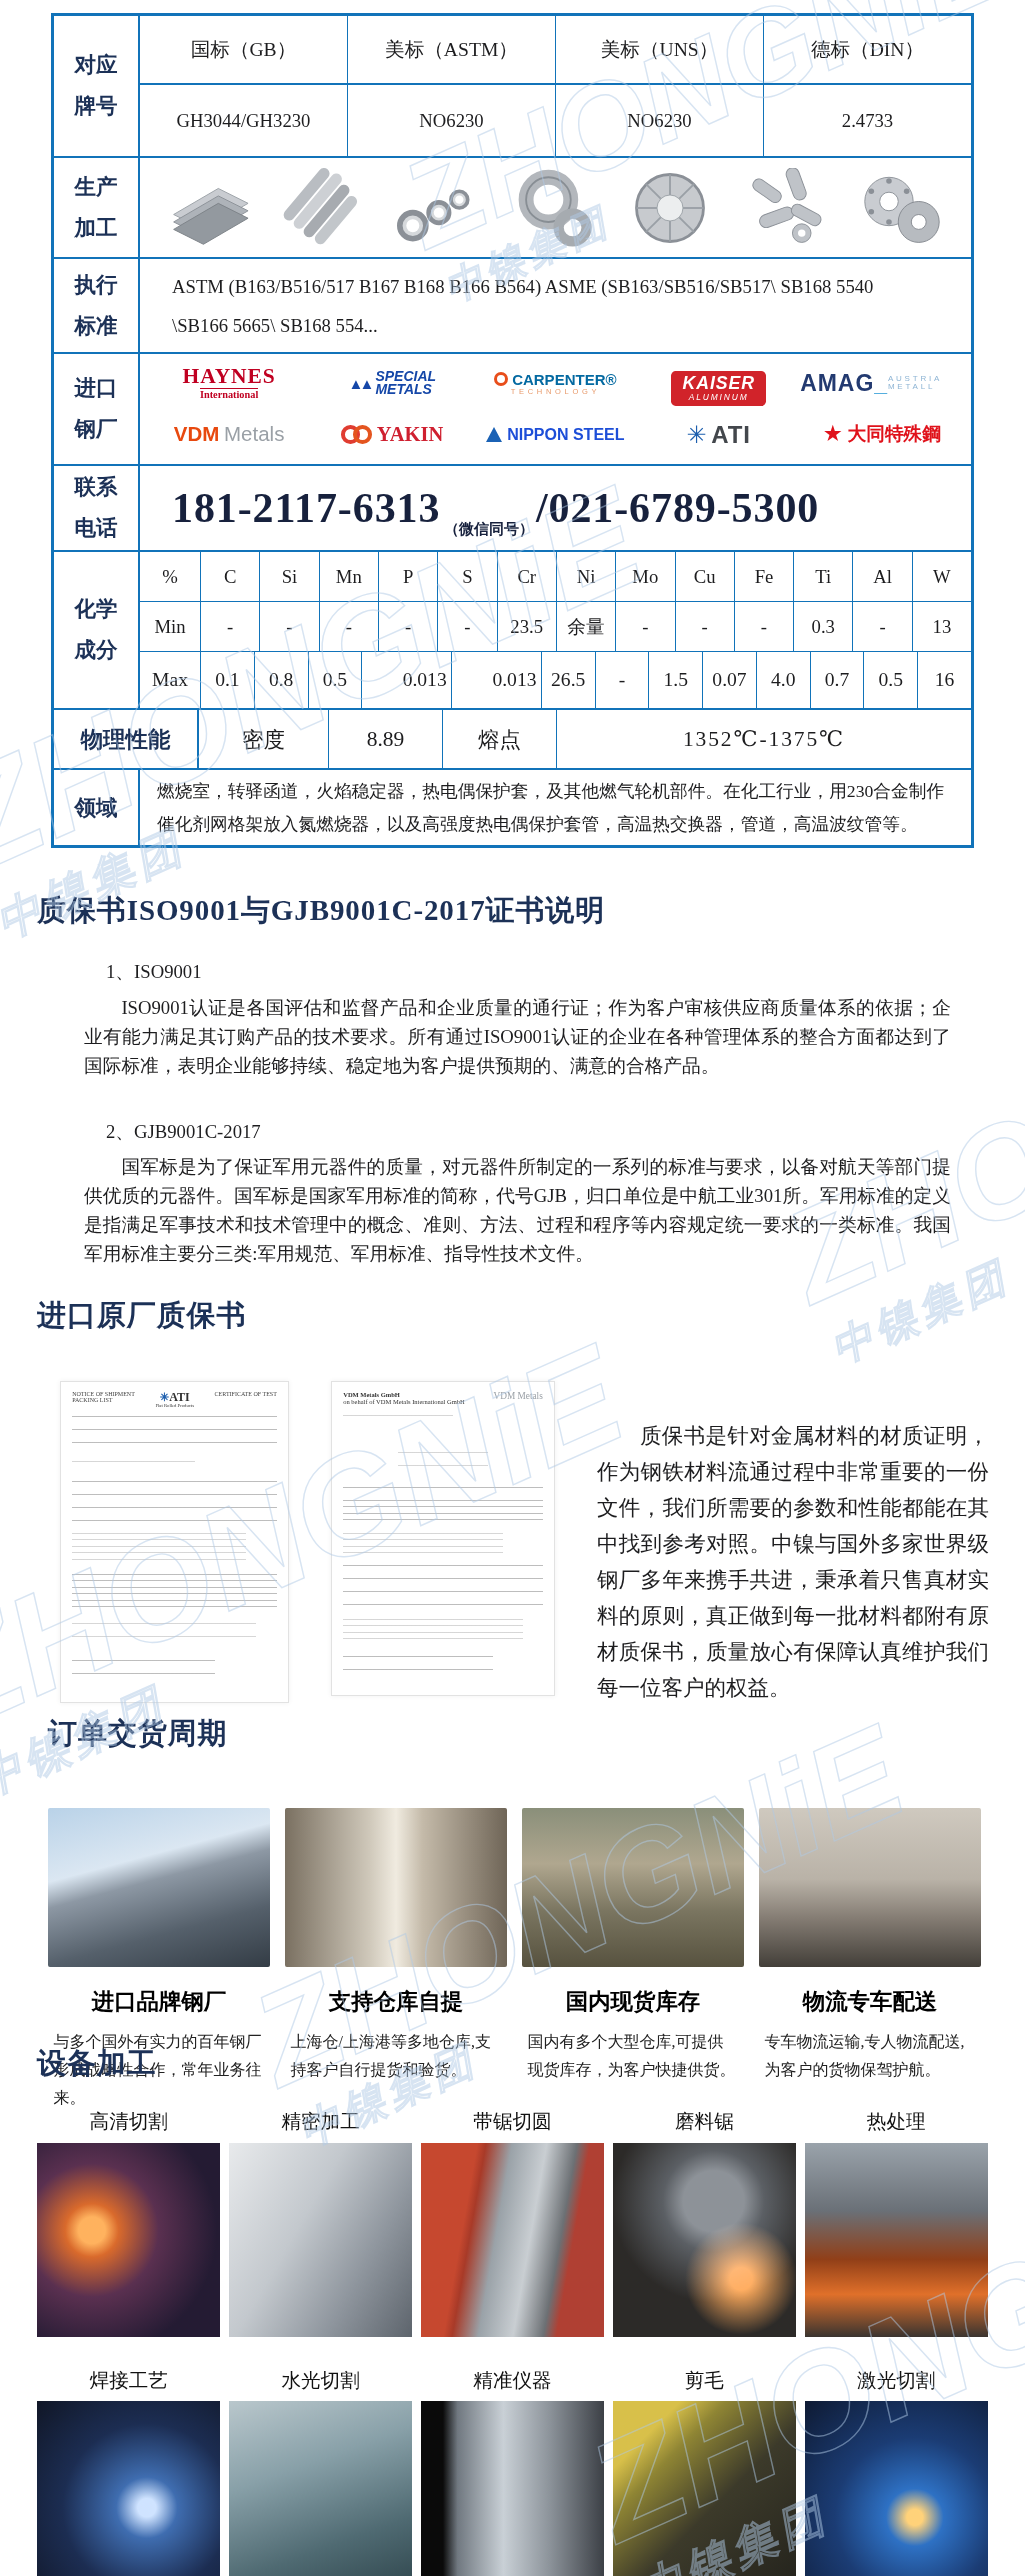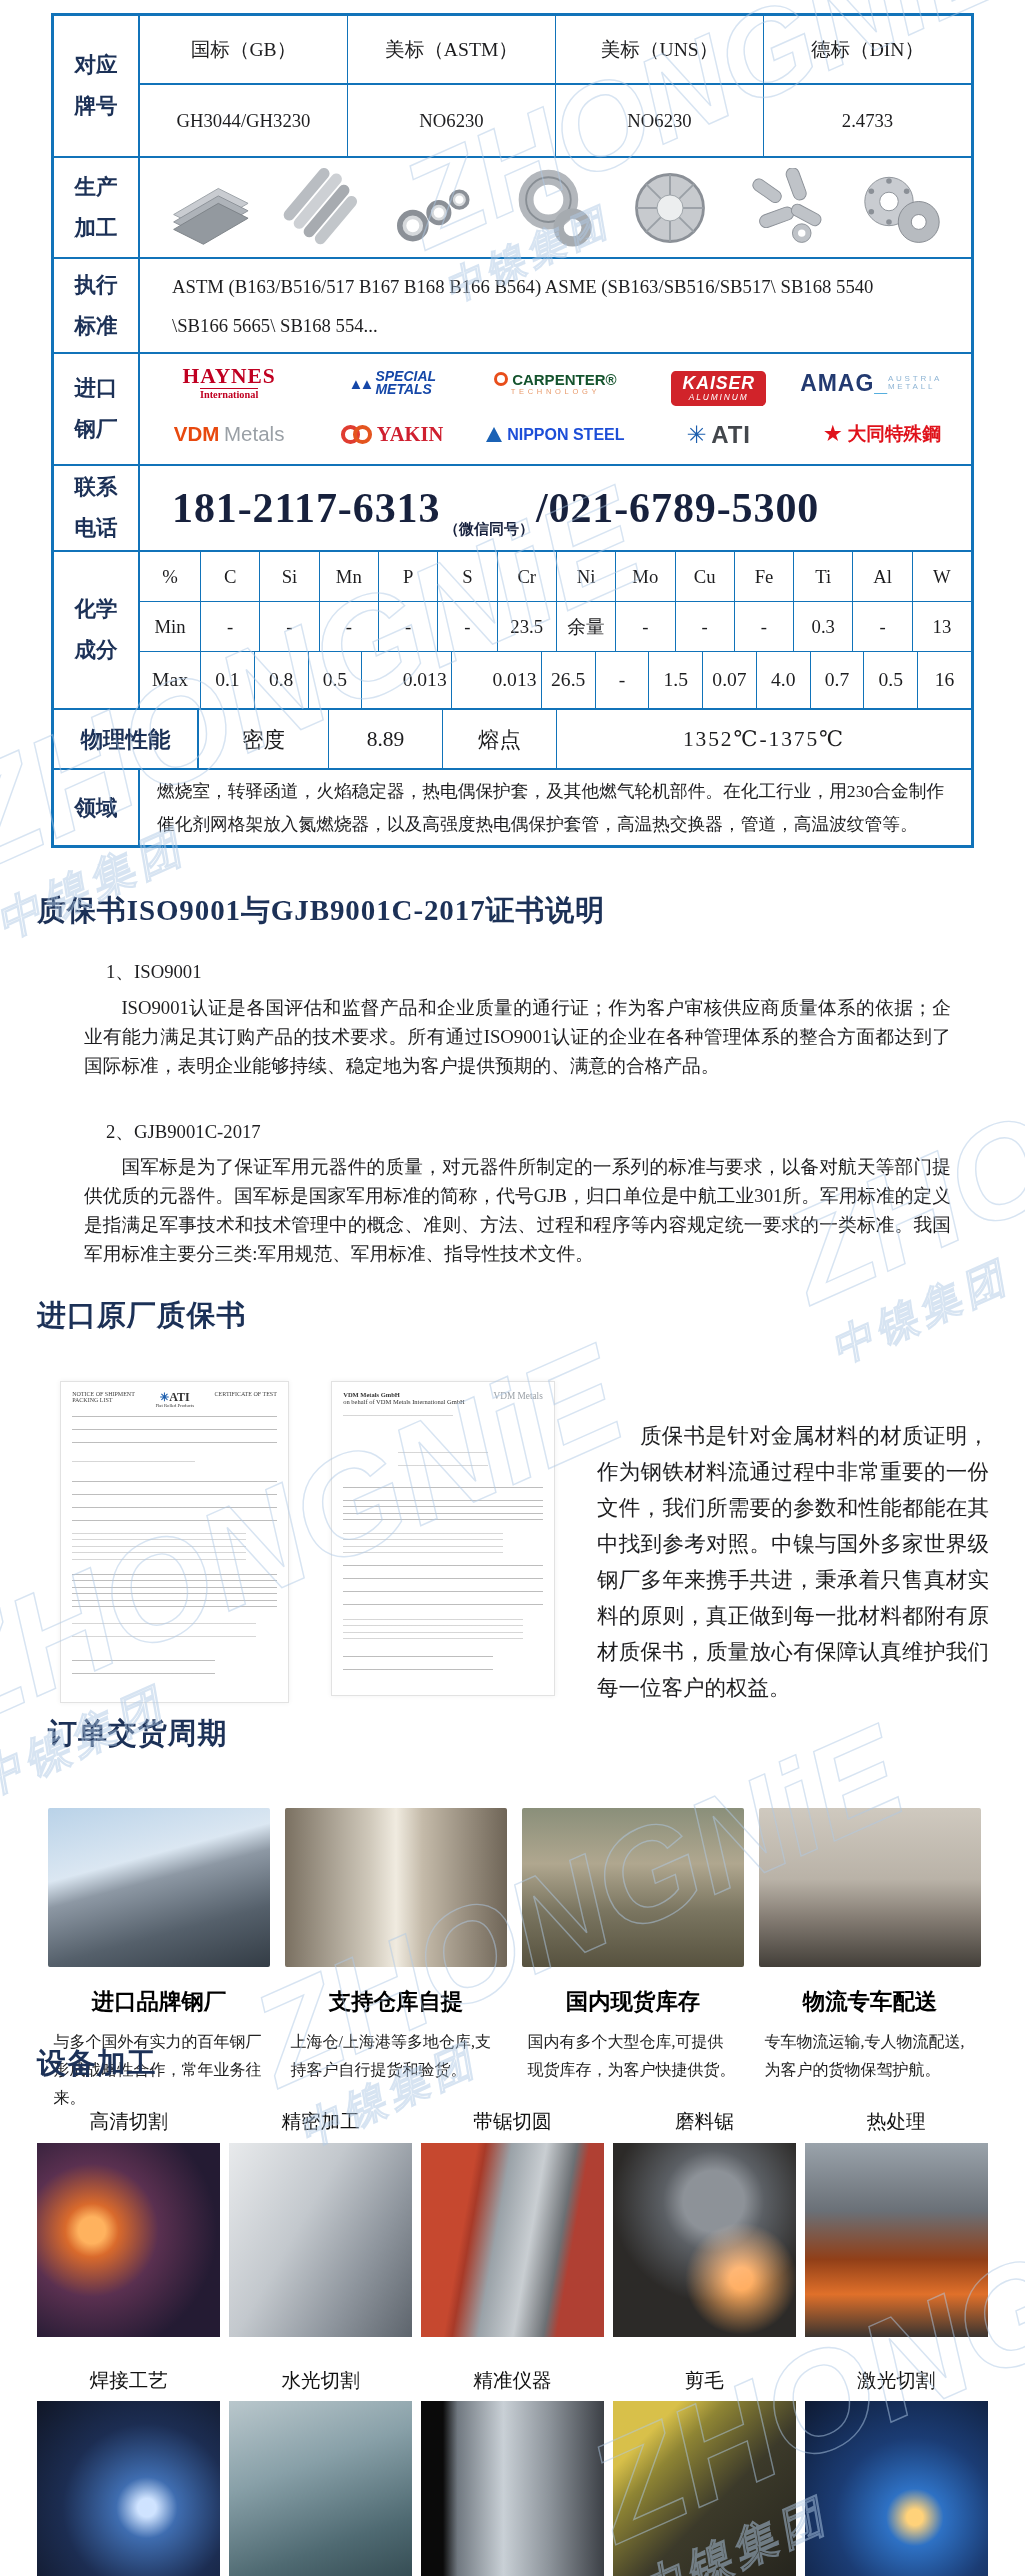--- a/index.html
+++ b/index.html
@@ -37,21 +37,21 @@
   .std{flex:1;padding:9.3px 18.7px 9.3px 32px;font-size:18.7px;line-height:39px;display:flex;flex-direction:column;justify-content:center;height:93px;}
   
   .mills{flex:1;display:grid;grid-template-columns:repeat(5,1fr);grid-template-rows:1fr 1fr;align-items:center;justify-items:center;height:110px;padding:3.7px 7.5px;font-family:"Liberation Sans",sans-serif;}
   .logo{display:flex;align-items:center;gap:4.7px;line-height:1;}
   .lg-haynes{flex-direction:column;gap:0.9px;color:#c00021;font-family:"Liberation Serif",serif;}
   .lg-haynes .t1{font-size:21.5px;font-weight:bold;letter-spacing:0.9px;}
   .lg-haynes .t2{font-size:10.3px;font-weight:bold;border-top:1.9px solid #c00021;padding-top:0.9px;}
   .lg-sm .mark{color:#1547a8;font-size:15px;letter-spacing:-3.7px;}
   .lg-sm .txt{color:#1547a8;font-weight:bold;font-style:italic;font-size:14px;line-height:.95;}
   .lg-carp{flex-direction:column;gap:0;}
-  .lg-carp .row{display:flex;align-items:center;gap:3.7px;color:#14532d;}
+  .lg-carp .row{display:flex;align-items:center;gap:3.7px;color:#0369a1;}
   .lg-carp .ring{width:14px;height:14px;border:3.7px solid #e84e1b;border-radius:50%;}
   .lg-carp .t1{font-weight:bold;font-size:15px;}
   .lg-carp .t2{color:#e89a6b;font-size:7.5px;letter-spacing:3.7px;margin-top:0.9px;}
   .lg-kaiser{background:#d1232a;border-radius:4.7px;padding:4.7px 11.2px;flex-direction:column;gap:0;margin-top:10px;}
   .lg-kaiser .t1{color:#fff;font-weight:bold;font-style:italic;font-size:17.7px;letter-spacing:0.9px;}
   .lg-kaiser .t2{color:#fff;font-style:italic;font-size:8.4px;letter-spacing:1.9px;}
   .lg-amag{flex-direction:row;gap:0;}
   .lg-amag .t1{color:#233a70;font-weight:bold;font-size:23px;letter-spacing:0.9px;}
   .lg-amag .t1 b{color:#49a8dc;}
   .lg-amag .t2{color:#8db4d4;font-size:8px;letter-spacing:2.8px;}

